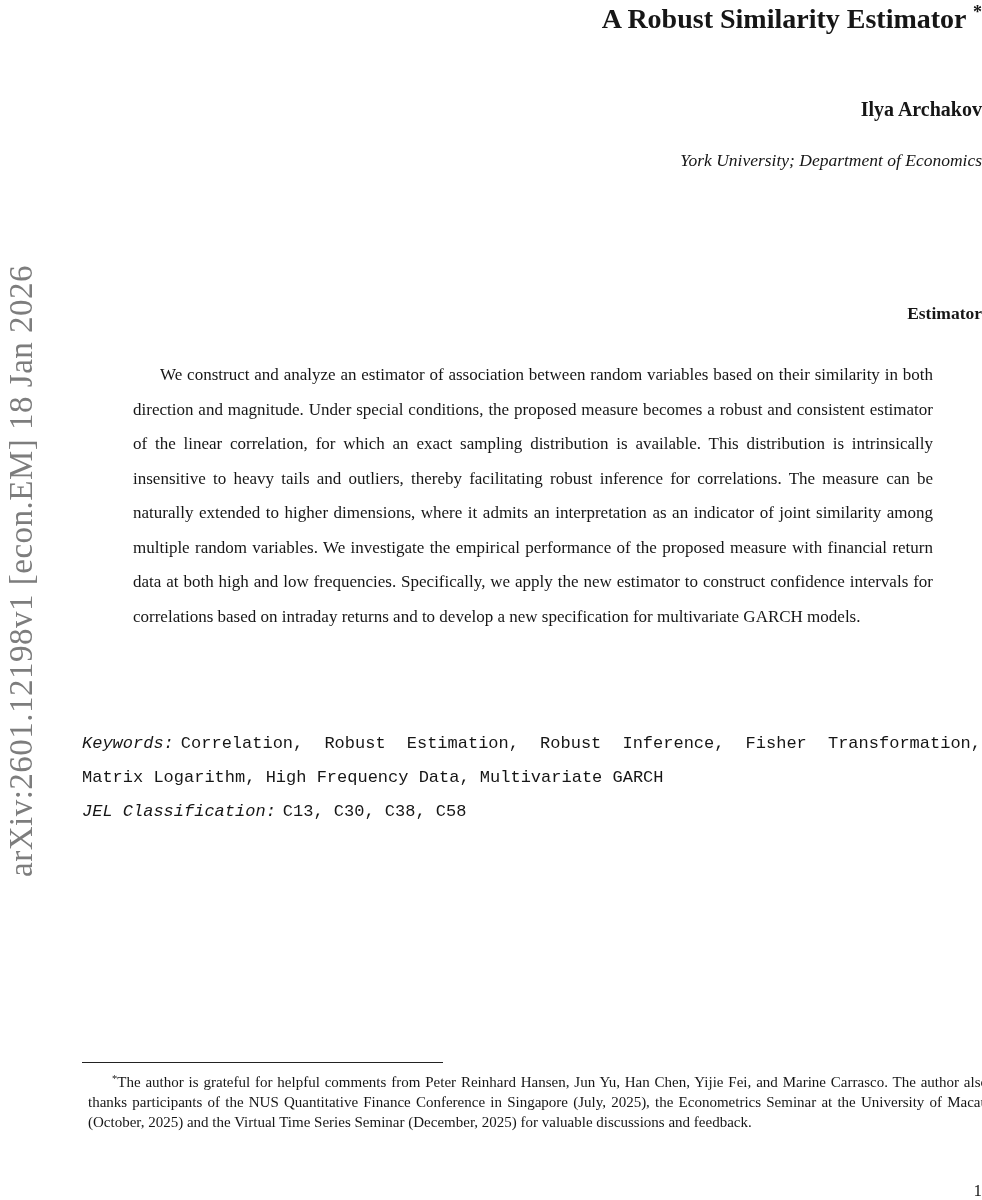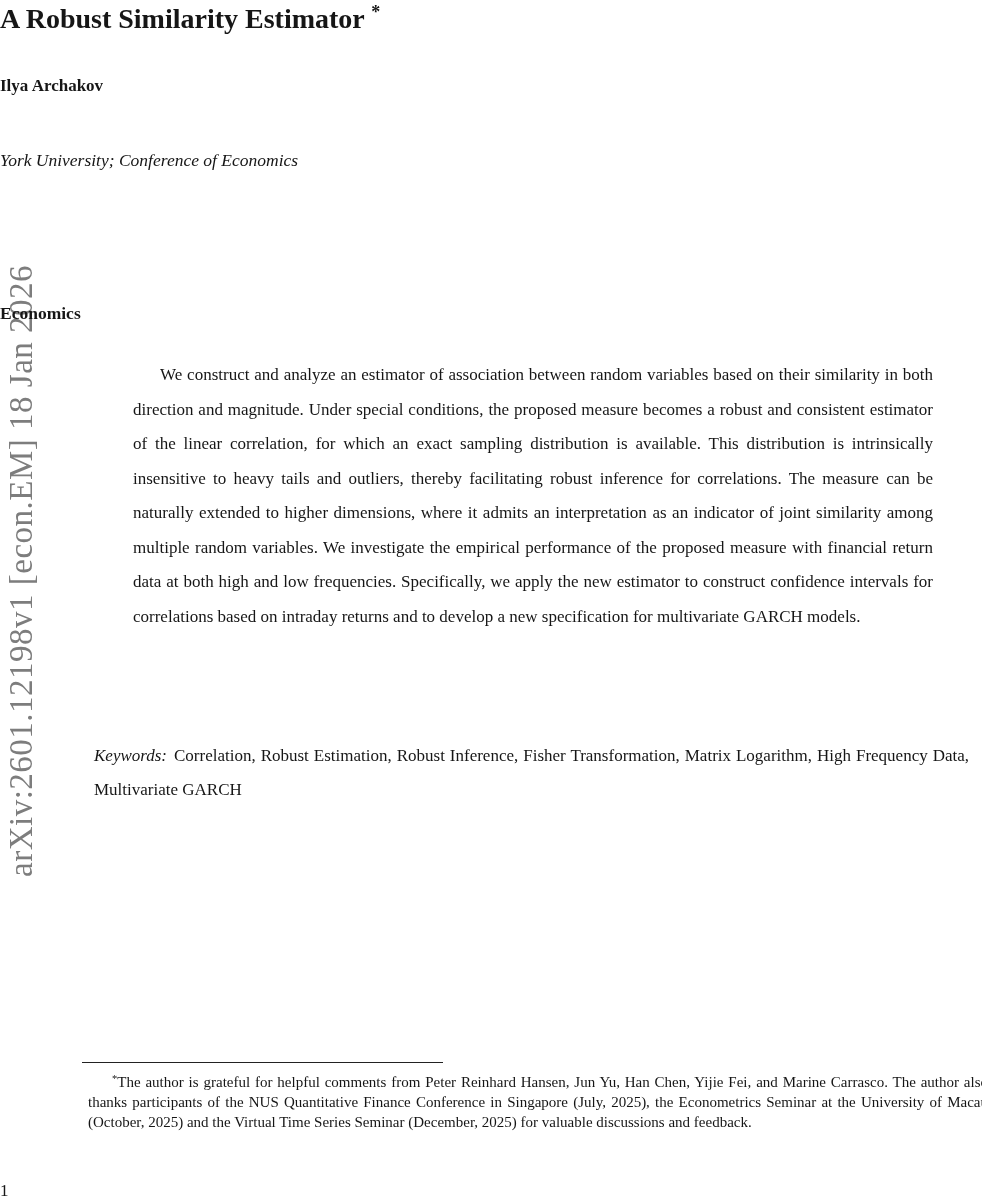--- a/index.html
+++ b/index.html
@@ -5,39 +5,39 @@
   * { margin: 0; padding: 0; box-sizing: border-box; }
   html, body { background: #ffffff; }
   body {
     position: relative;
     width: 982px;
     height: 1200px;
     overflow: hidden;
     font-family: "Liberation Serif", "DejaVu Serif", serif;
     color: #161616;
   }
-  .centered { position: absolute; left: 0; width: 982px; text-align: left; }
+  .centered { position: absolute; left: 0; width: 982px; text-align: right; }
 
   .watermark {
     position: absolute;
     top: 877px;
     left: 3px;
     width: 700px;
     transform: rotate(-90deg);
     transform-origin: 0 0;
     font-size: 33px;
     color: #7d7d7d;
     white-space: nowrap;
     letter-spacing: 0.5px;
   }
 
   .title { top: 2px; font-size: 28px; }
   .title sup { font-size: 18px; vertical-align: 10px; }
 
-  .author { top: 76px; font-size: 17px; font-weight: bold; }
+  .author { top: 98px; font-size: 20px; font-weight: bold; }
   .affiliation { top: 150px; font-size: 17.5px; font-style: italic; }
 
   .abstract-heading { top: 303px; font-size: 17.5px; font-weight: bold; }
 
   .abstract-body {
     position: absolute;
     left: 133px;
     top: 358px;
     width: 800px;
     font-size: 17px;
@@ -48,21 +48,21 @@
 
   .meta-block {
     position: absolute;
     left: 82px;
     top: 727px;
     width: 899px;
     font-size: 17px;
     line-height: 34px;
     text-align: justify;
   }
-  .meta-block p { margin: 12px; }
+  .meta-block p { margin: 0; font-family: Liberation Mono, monospace; }
   .label-italic { font-style: italic; padding-right: 7px; }
 
   .footnote-rule {
     position: absolute;
     left: 82px;
     top: 1062px;
     width: 361px;
     border-top: 1.4px solid #222222;
   }
   .footnote {
@@ -84,29 +84,32 @@
 
 <div class="watermark">arXiv:2601.12198v1  [econ.EM]  18 Jan 2026</div>
 
 <h1 class="centered title">
   <span>A Robust Similarity Estimator</span>
   <sup>*</sup>
 </h1>
 
 <div class="centered author">Ilya Archakov</div>
 
-<div class="centered affiliation">York University; Conference of Economics</div>
+<div class="centered affiliation">York University; Department of Economics</div>
 
-<div class="centered abstract-heading">Economics</div>
+<div class="centered abstract-heading">Estimator</div>
 
 <div class="abstract-body">We construct and analyze an estimator of association between random variables based on their similarity in both direction and magnitude. Under special conditions, the proposed measure becomes a robust and consistent estimator of the linear correlation, for which an exact sampling distribution is available. This distribution is intrinsically insensitive to heavy tails and outliers, thereby facilitating robust inference for correlations. The measure can be naturally extended to higher dimensions, where it admits an interpretation as an indicator of joint similarity among multiple random variables. We investigate the empirical performance of the proposed measure with financial return data at both high and low frequencies. Specifically, we apply the new estimator to construct confidence intervals for correlations based on intraday returns and to develop a new specification for multivariate GARCH models.</div>
 
 <div class="meta-block">
   <p>
     <span class="label-italic">Keywords:</span><span>Correlation, Robust Estimation, Robust Inference, Fisher Transformation, Matrix Logarithm, High Frequency Data, Multivariate GARCH</span>
+  </p>
+  <p>
+    <span class="label-italic">JEL Classification:</span><span>C13, C30, C38, C58</span>
   </p>
 </div>
 
 <div class="footnote-rule"></div>
 
 <p class="footnote">
   <sup>*</sup><span>The author is grateful for helpful comments from Peter Reinhard Hansen, Jun Yu, Han Chen, Yijie Fei, and Marine Carrasco. The author also thanks participants of the NUS Quantitative Finance Conference in Singapore (July, 2025), the Econometrics Seminar at the University of Macau (October, 2025) and the Virtual Time Series Seminar (December, 2025) for valuable discussions and feedback.</span>
 </p>
 
 <div class="centered page-number">1</div>

